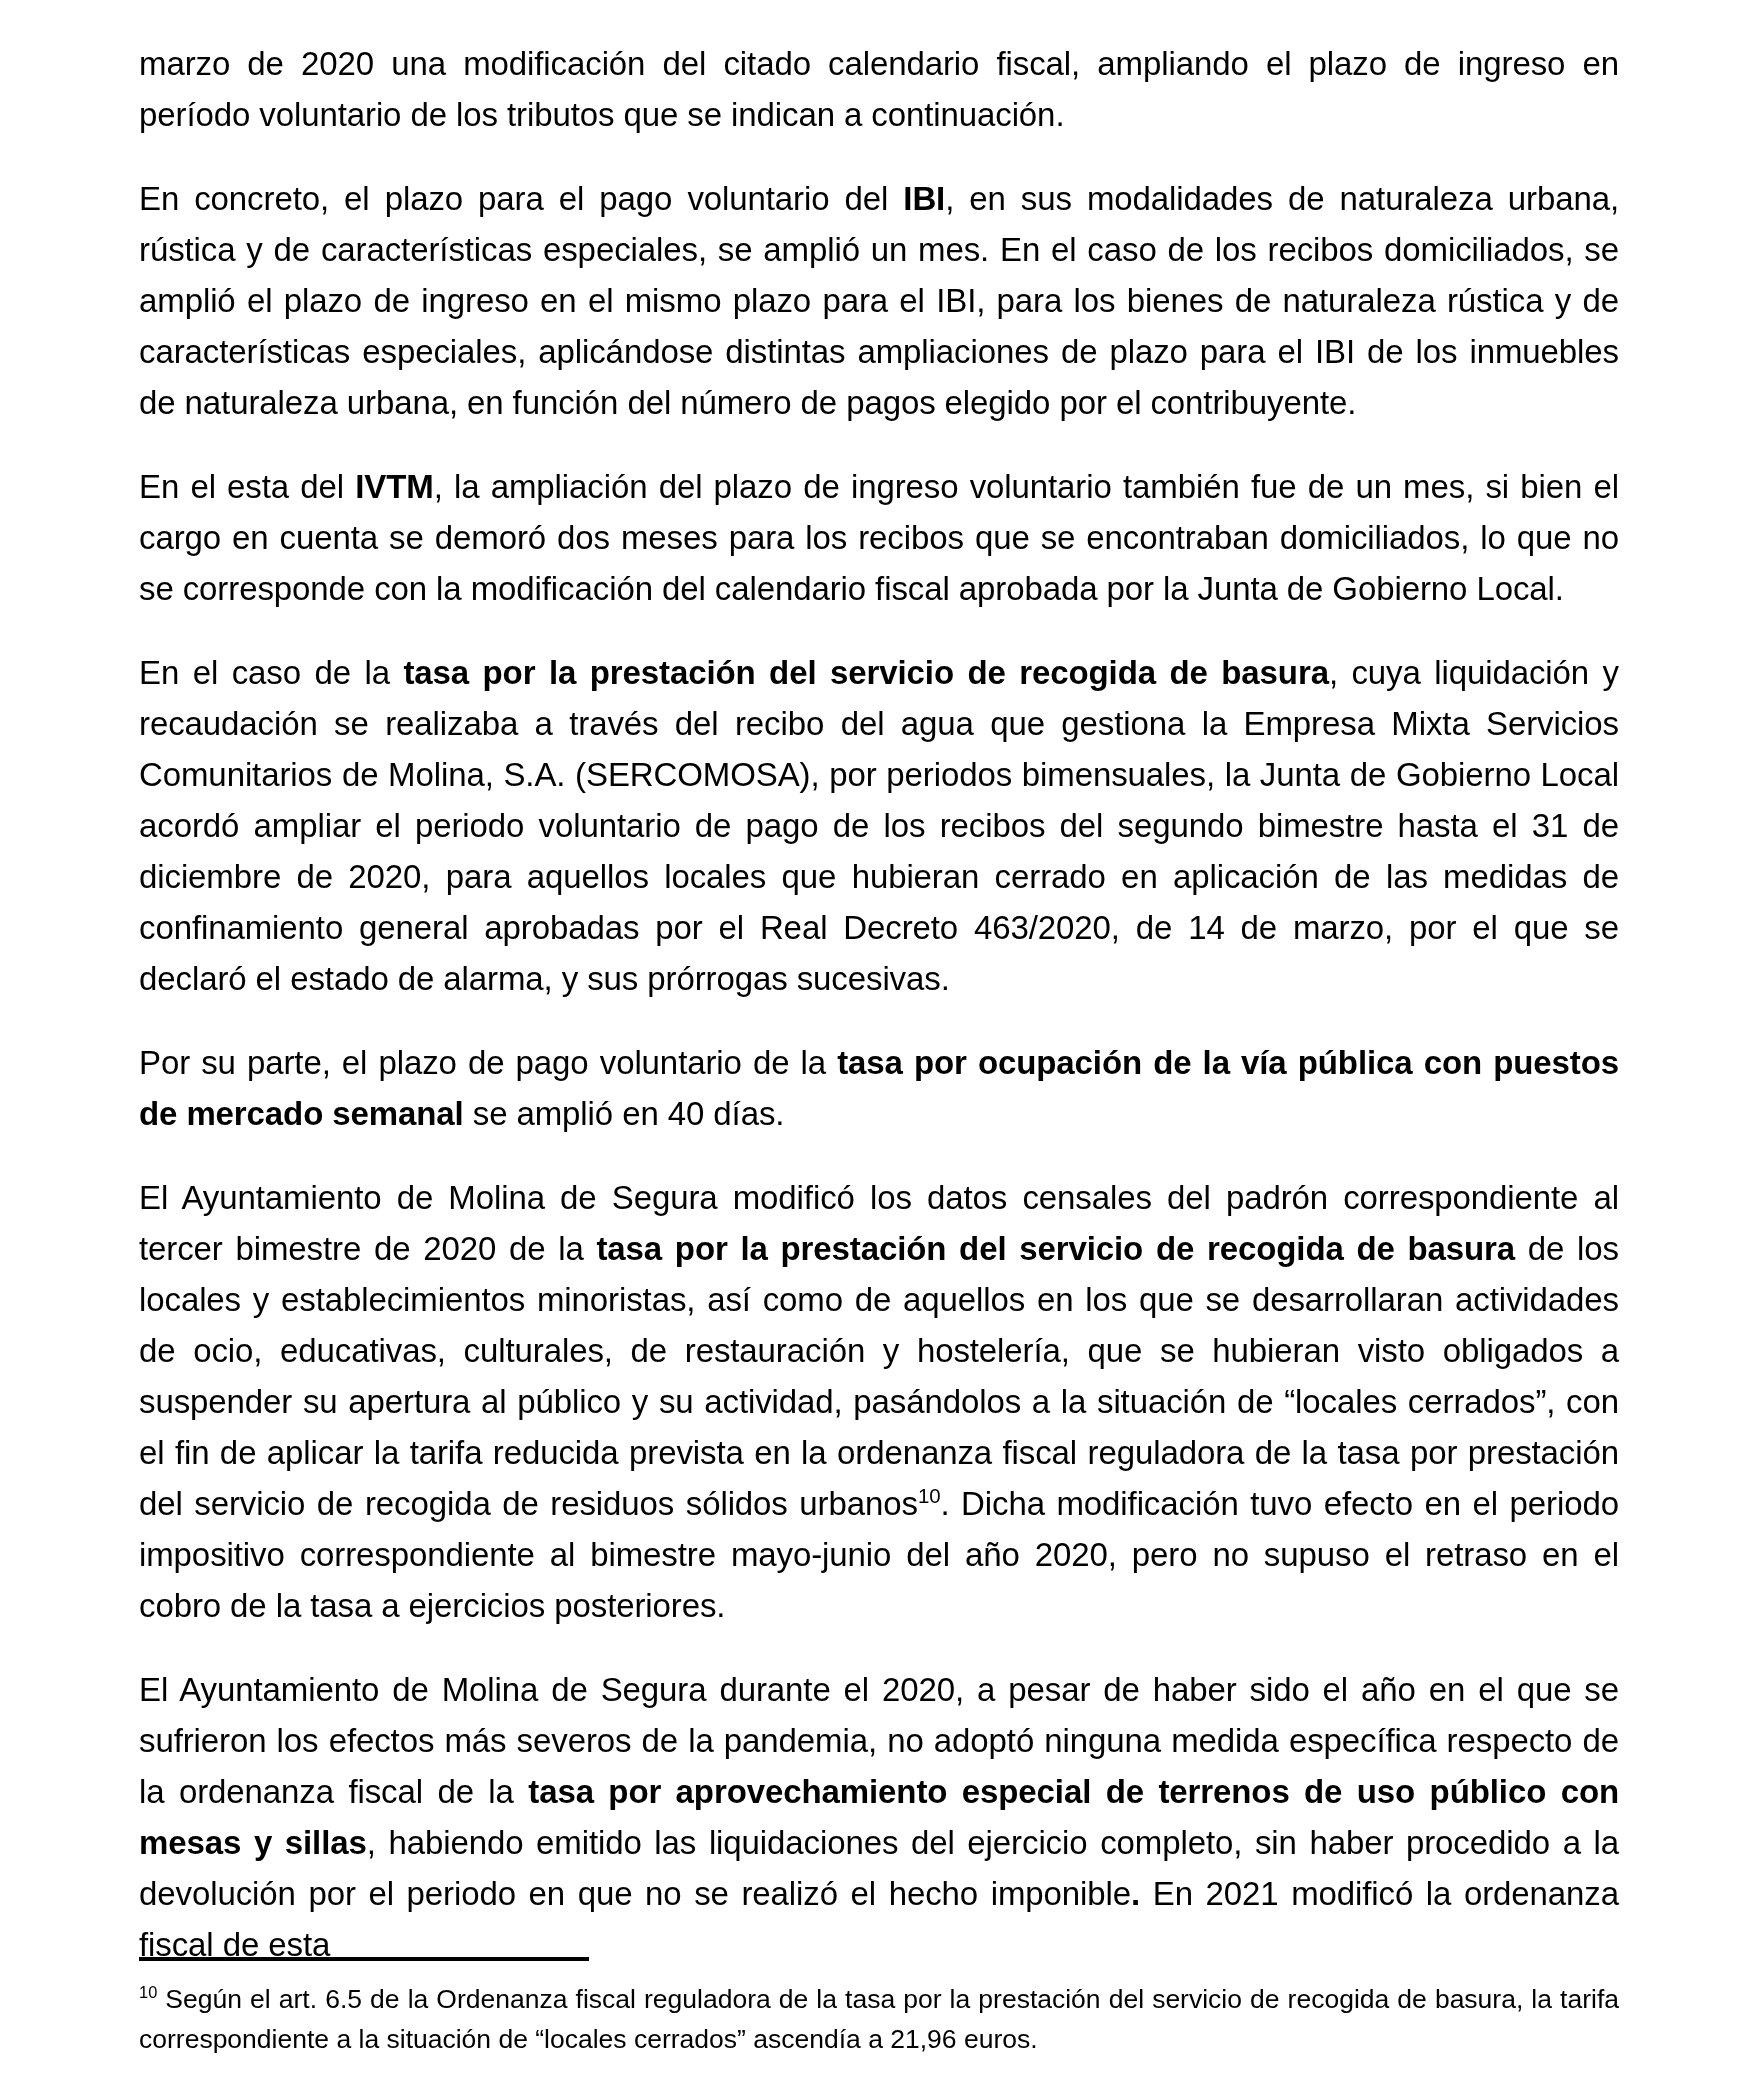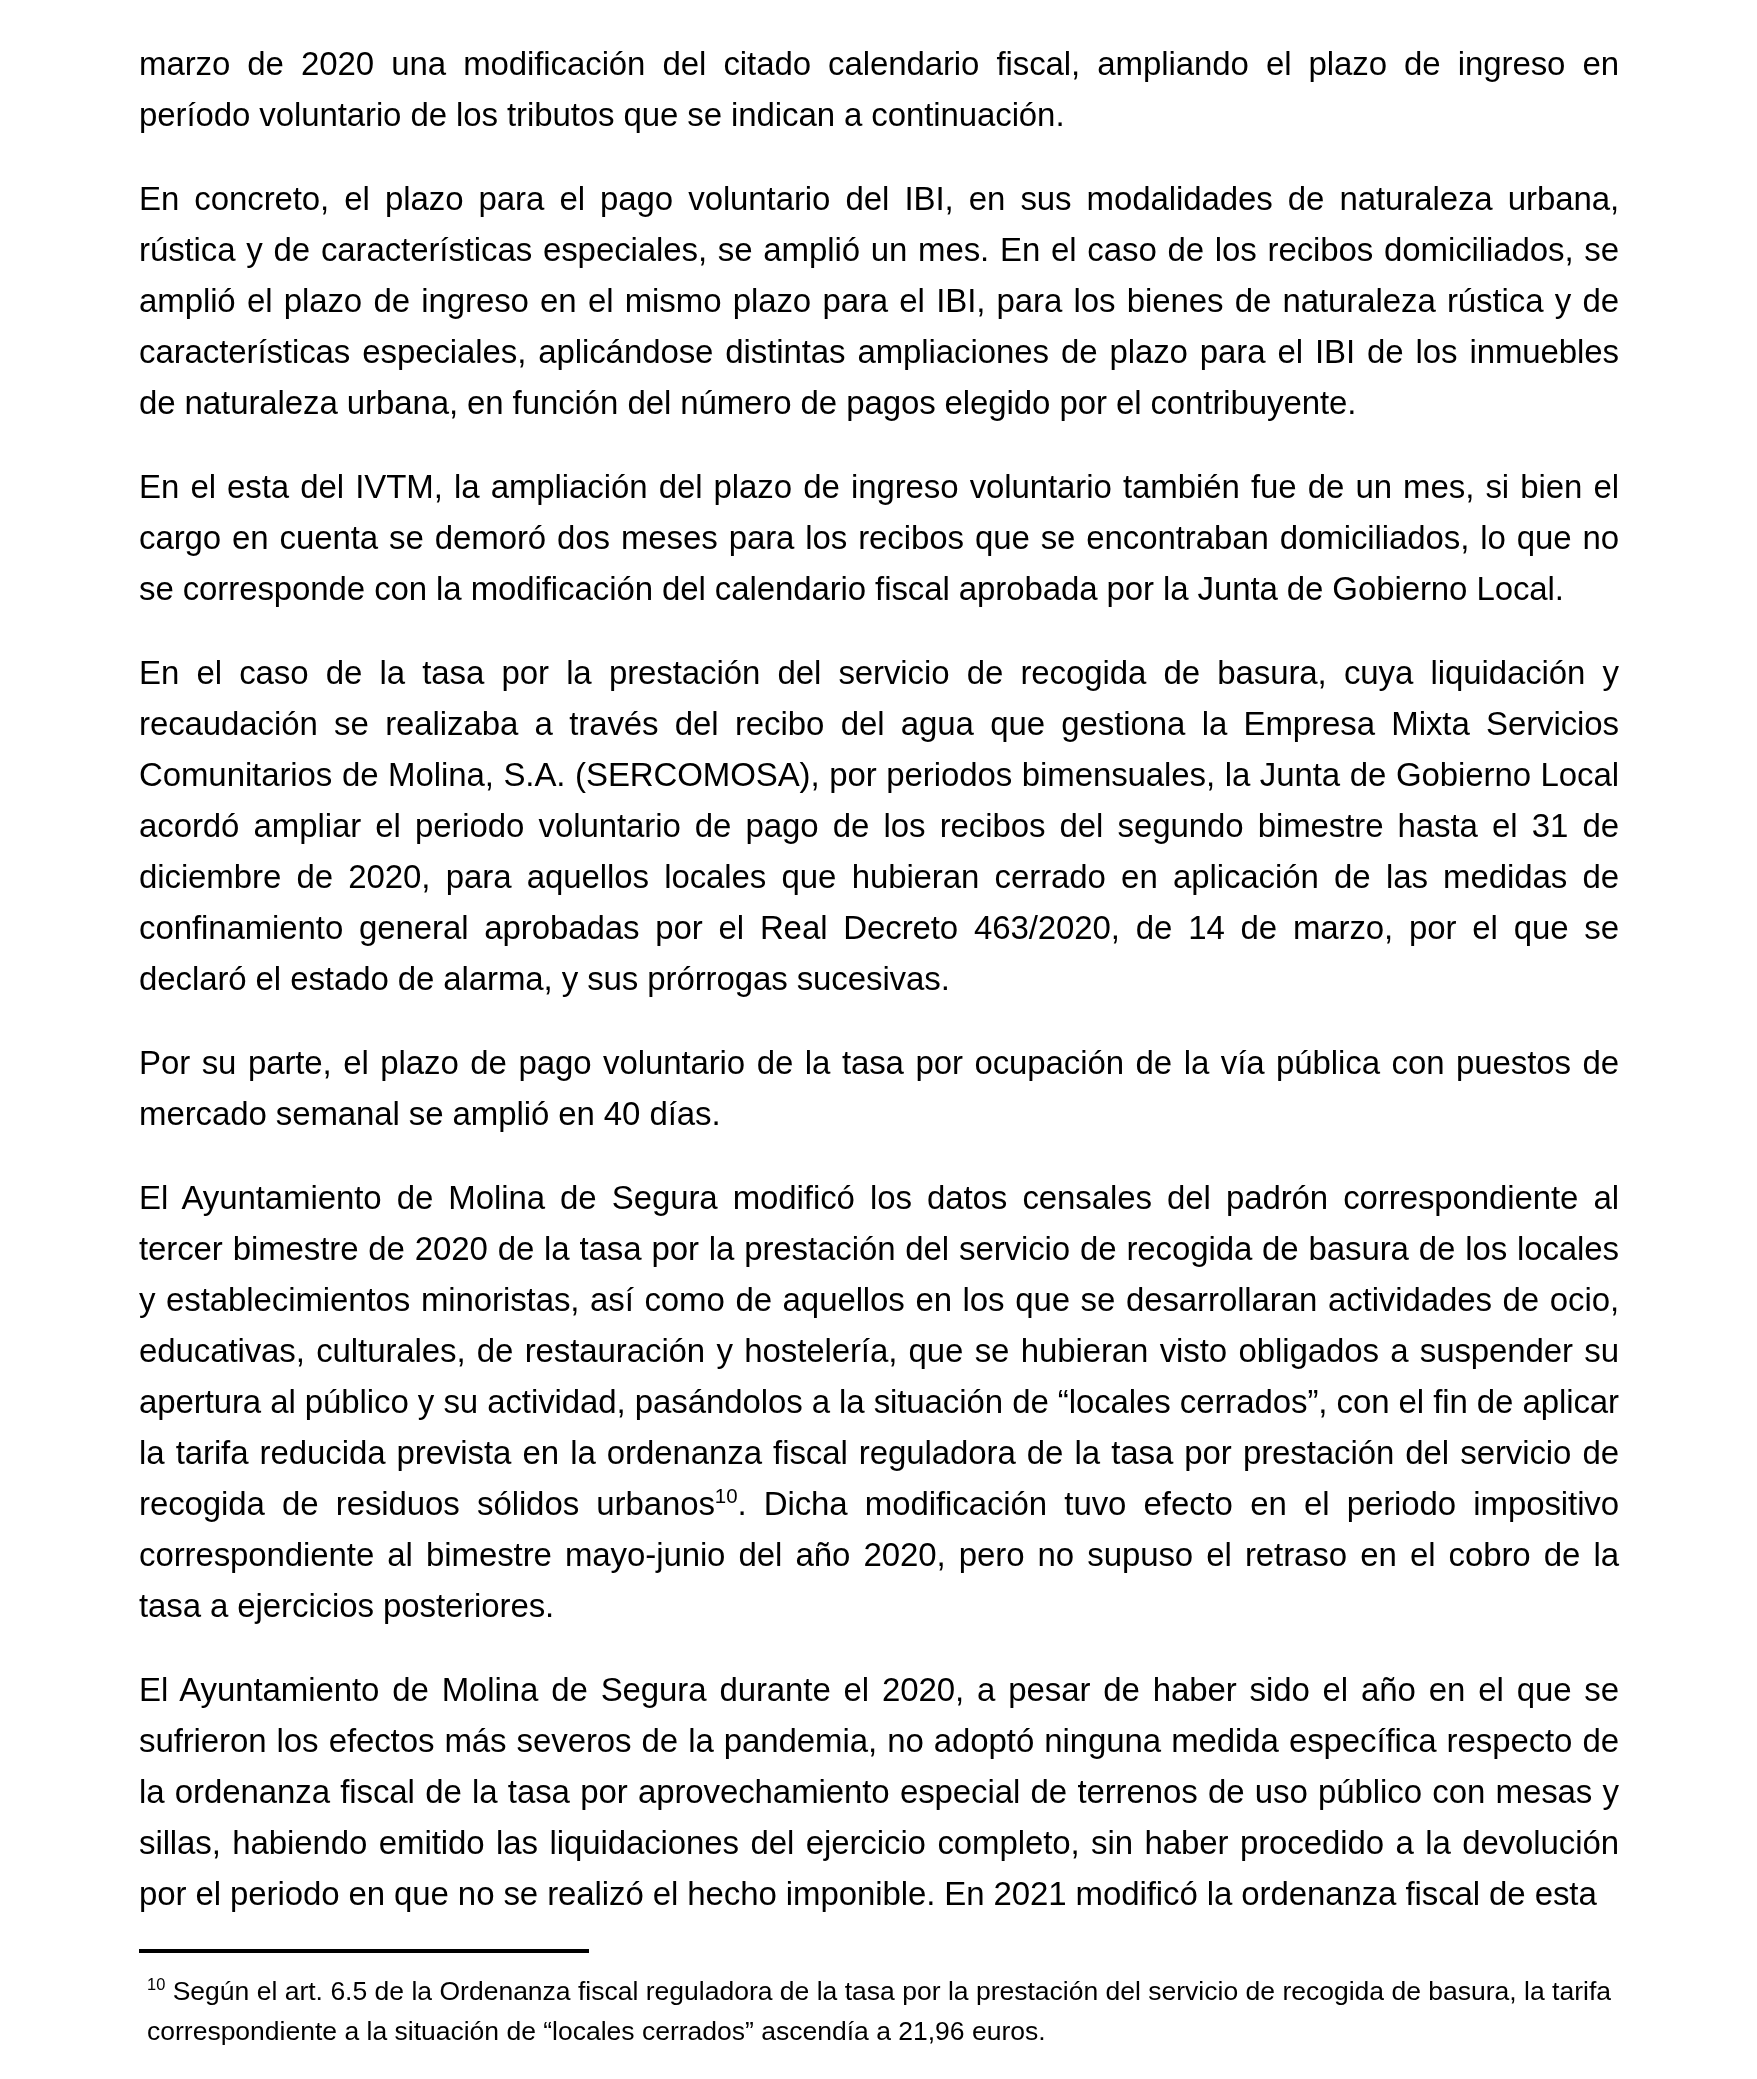--- a/index.html
+++ b/index.html
@@ -44,42 +44,42 @@
     text-align: left;
     padding-left: 61px;
     text-indent: -61px;
   }
   .marker {
     display: inline-block;
     width: 61px;
     text-indent: 0;
   }
   b, strong {
-    font-weight: normal;
+    font-weight: bold;
   }
   sup {
     font-size: 0.62em;
     vertical-align: super;
     line-height: 0;
   }
   
   .footnote-area {
     position: absolute;
     left: 139px;
     bottom: 21.5px;
     width: 1480px;
   }
   .footnote-rule {
     width: 450px;
     height: 0;
     border-top: 4.1px solid #000000;
     margin: 0 0 18px 0;
   }
   p.footnote {
-    margin: 8px;
+    margin: 0;
     font-size: 26.5px;
     line-height: 40px;
     text-align: justify;
     text-justify: inter-word;
   }
   p.footnote .fn-mark {
     font-size: 0.62em;
     vertical-align: super;
     line-height: 0;
   }

